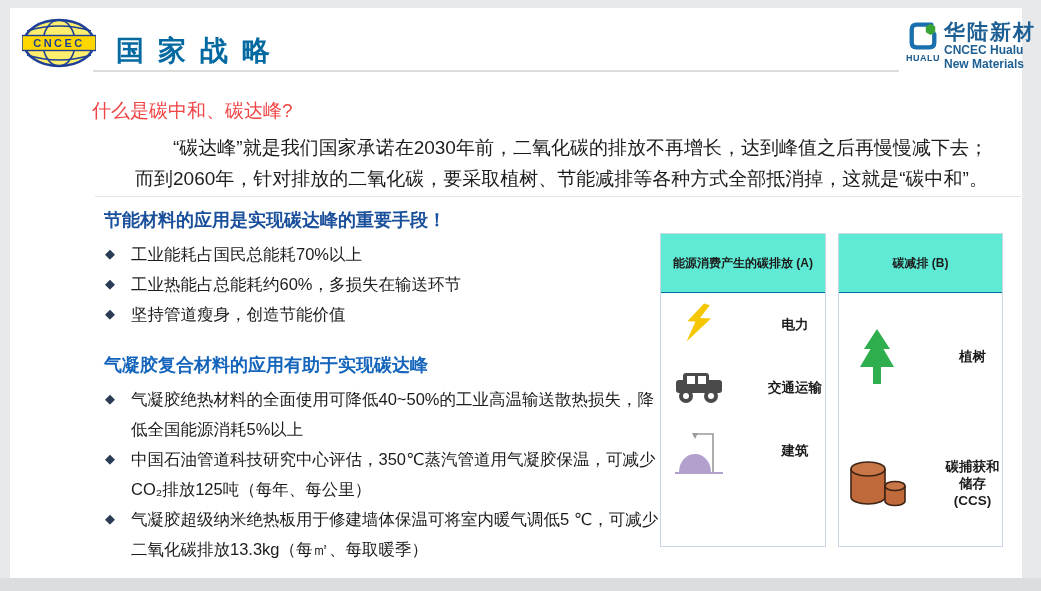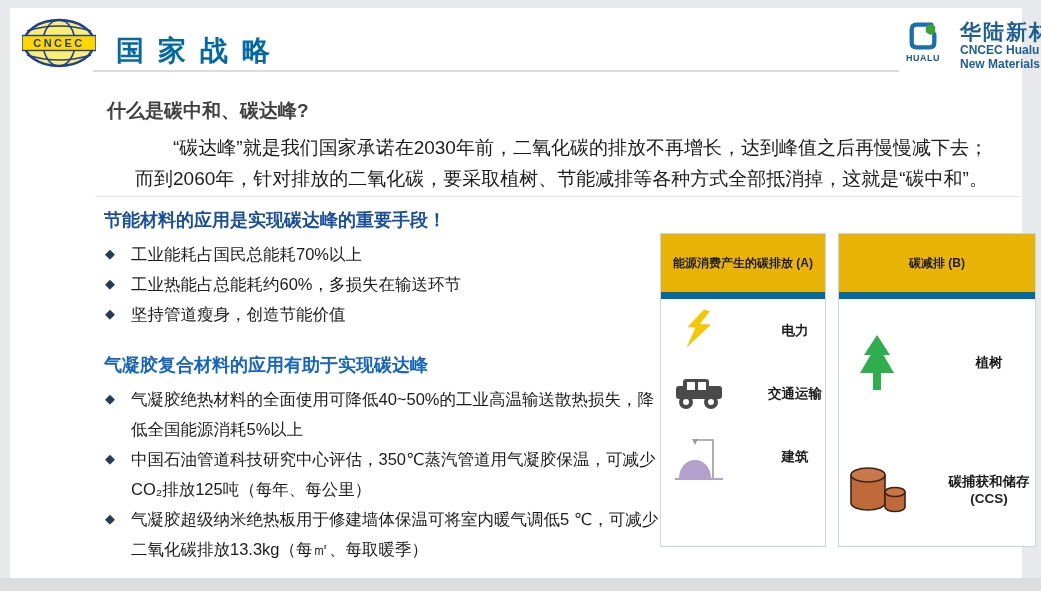--- a/index.html
+++ b/index.html
@@ -14,48 +14,48 @@
 
   
   .cncec-logo{position:absolute;left:12px;top:10px;width:74px;height:50px;}
   .page-title{
     position:absolute;left:106px;top:24px;
     font-family:"Liberation Serif","DejaVu Serif",serif;
     font-size:28px;font-weight:bold;color:#0369a1;letter-spacing:14px;white-space:nowrap;
   }
   .header-rule{position:absolute;left:83px;top:62px;width:806px;height:2px;background:#dcdcdc;}
   .brand{position:absolute;left:893px;top:12px;display:flex;align-items:flex-start;}
-  .brand-mark{width:40px;display:flex;flex-direction:column;align-items:center;margin-right:17px;}
+  .brand-mark{width:40px;display:flex;flex-direction:column;align-items:center;margin-right:1px;}
   .brand-mark svg{width:34px;height:32px;}
   .brand-mark-word{font-size:9px;font-weight:bold;color:#1a5a8c;letter-spacing:.5px;margin-top:1px;}
   .brand-cn{font-size:21px;font-weight:bold;color:#1e5f93;letter-spacing:2px;line-height:23px;white-space:nowrap;}
   .brand-en{font-size:12px;font-weight:bold;color:#1e5f93;line-height:14px;white-space:nowrap;}
 
   
-  .intro-heading{position:absolute;left:97px;top:90px;font-size:19px;font-weight:bold;color:#404040;white-space:nowrap;}
+  .intro-heading{position:absolute;left:82px;top:90px;font-size:19px;font-weight:normal;color:#ef4444;white-space:nowrap;}
   .intro-body{position:absolute;left:85px;top:124px;width:926px;font-size:19px;color:#1c1c1c;line-height:31px;margin-left:40px;}
   .intro-line1{text-indent:2em;white-space:nowrap;}
   .intro-line2{white-space:nowrap;}
   .intro-rule{position:absolute;left:85px;top:188px;width:926px;height:1px;background:#e4e4e4;}
 
   
   .s1-heading{position:absolute;left:94px;top:200px;font-size:18px;font-weight:bold;color:#1a4f9b;white-space:nowrap;}
   .s2-heading{position:absolute;left:94px;top:345px;font-size:18px;font-weight:bold;color:#1565bc;white-space:nowrap;}
   ul.bullets{list-style:none;margin:0;padding:0;position:absolute;}
   .bullets-1{left:94px;top:231px;width:560px;}
   .bullets-2{left:94px;top:376px;width:566px;}
   ul.bullets li{position:relative;padding-left:27px;font-size:16.5px;color:#1c1c1c;line-height:30px;margin:0;}
   ul.bullets .marker{position:absolute;left:1px;top:0;font-size:13px;color:#2a3b55;}
 
   
   .panel{position:absolute;top:225px;height:314px;background:#ffffff;border:1px solid #c9d6e6;box-sizing:border-box;}
   .panel-a{left:650px;width:166px;}
-  .panel-b{left:828px;width:198px;}
+  .panel-b{left:828px;width:165px;}
   .panel-header{
-    height:58px;background:#eab308;border-bottom:7px solid #0369a1;
+    height:58px;background:#5eead4;border-bottom:1px solid #0369a1;
     display:flex;align-items:center;justify-content:center;
     font-size:12px;font-weight:bold;color:#1c1c1c;white-space:nowrap;
   }
   .panel-body{display:flex;flex-direction:column;}
   .p-row{display:flex;align-items:center;gap:36px;}
   .panel-a .p-row{height:63px;}
   .panel-b .p-row{height:127px;}
   .icon-cell{width:76px;flex:none;display:flex;align-items:center;justify-content:center;}
   .p-label{flex:1;text-align:center;margin-left:-8px;font-size:13.5px;font-weight:600;color:#1c1c1c;line-height:17px;white-space:nowrap;}
 </style>

